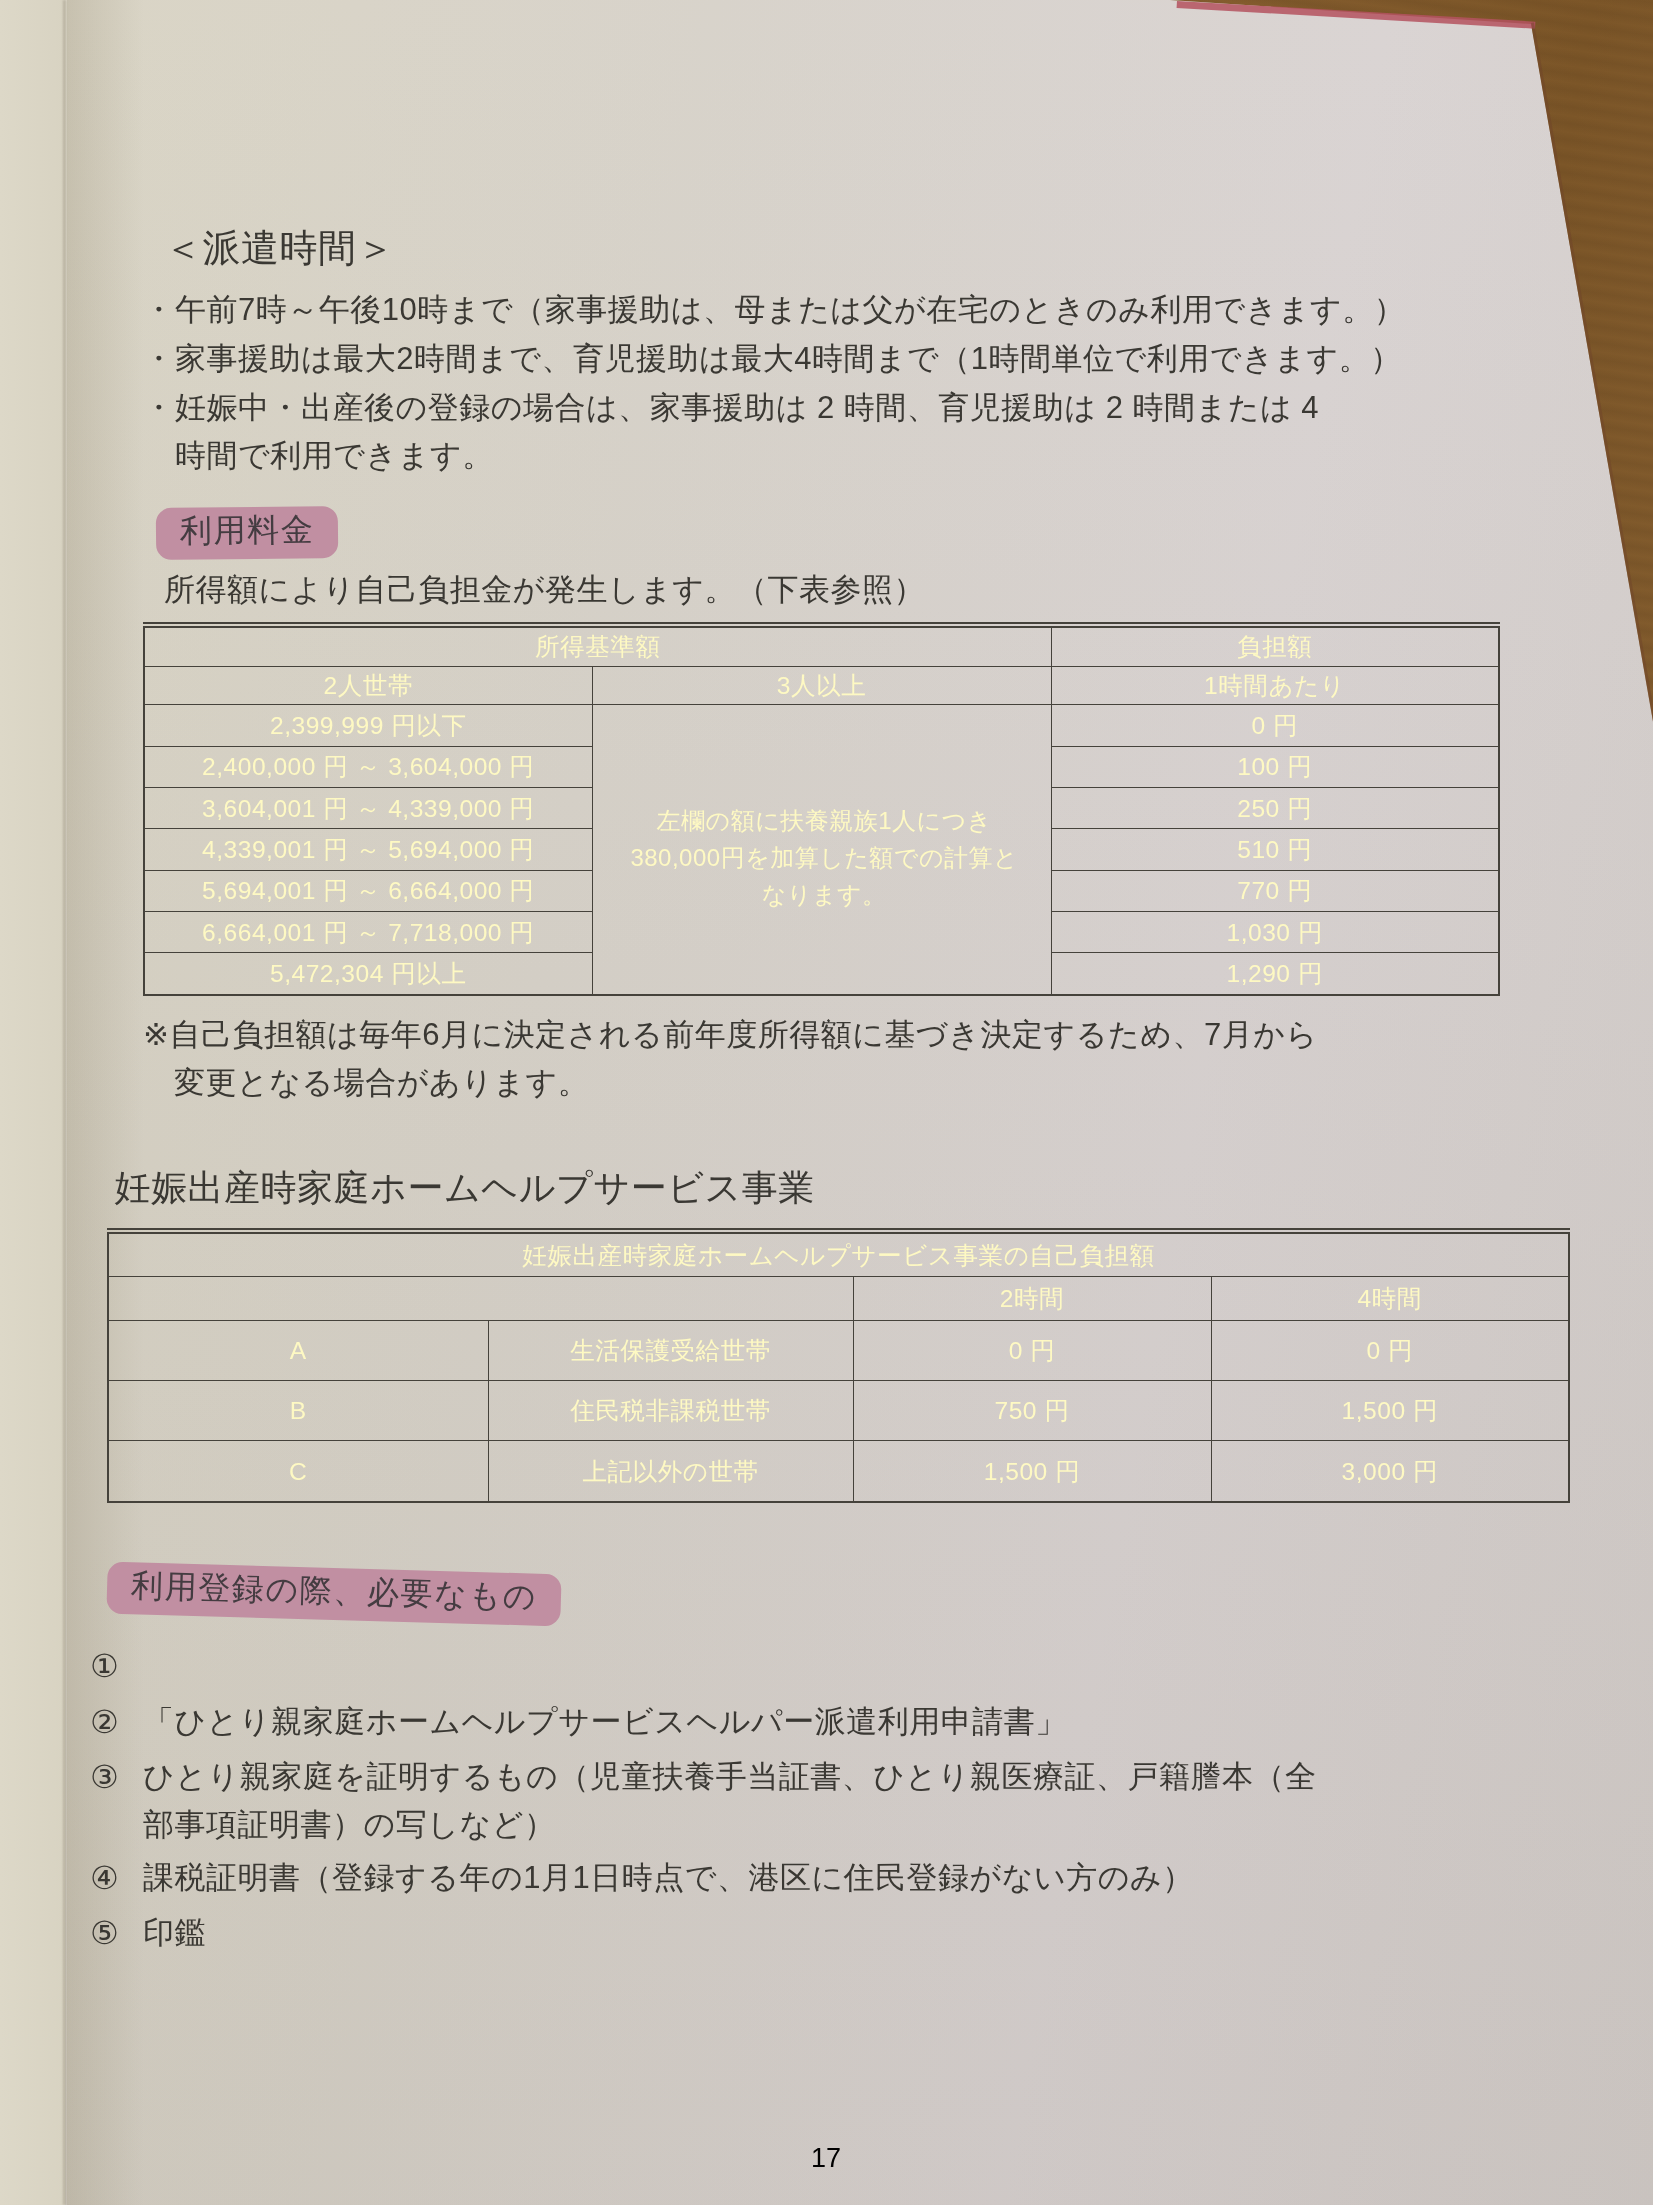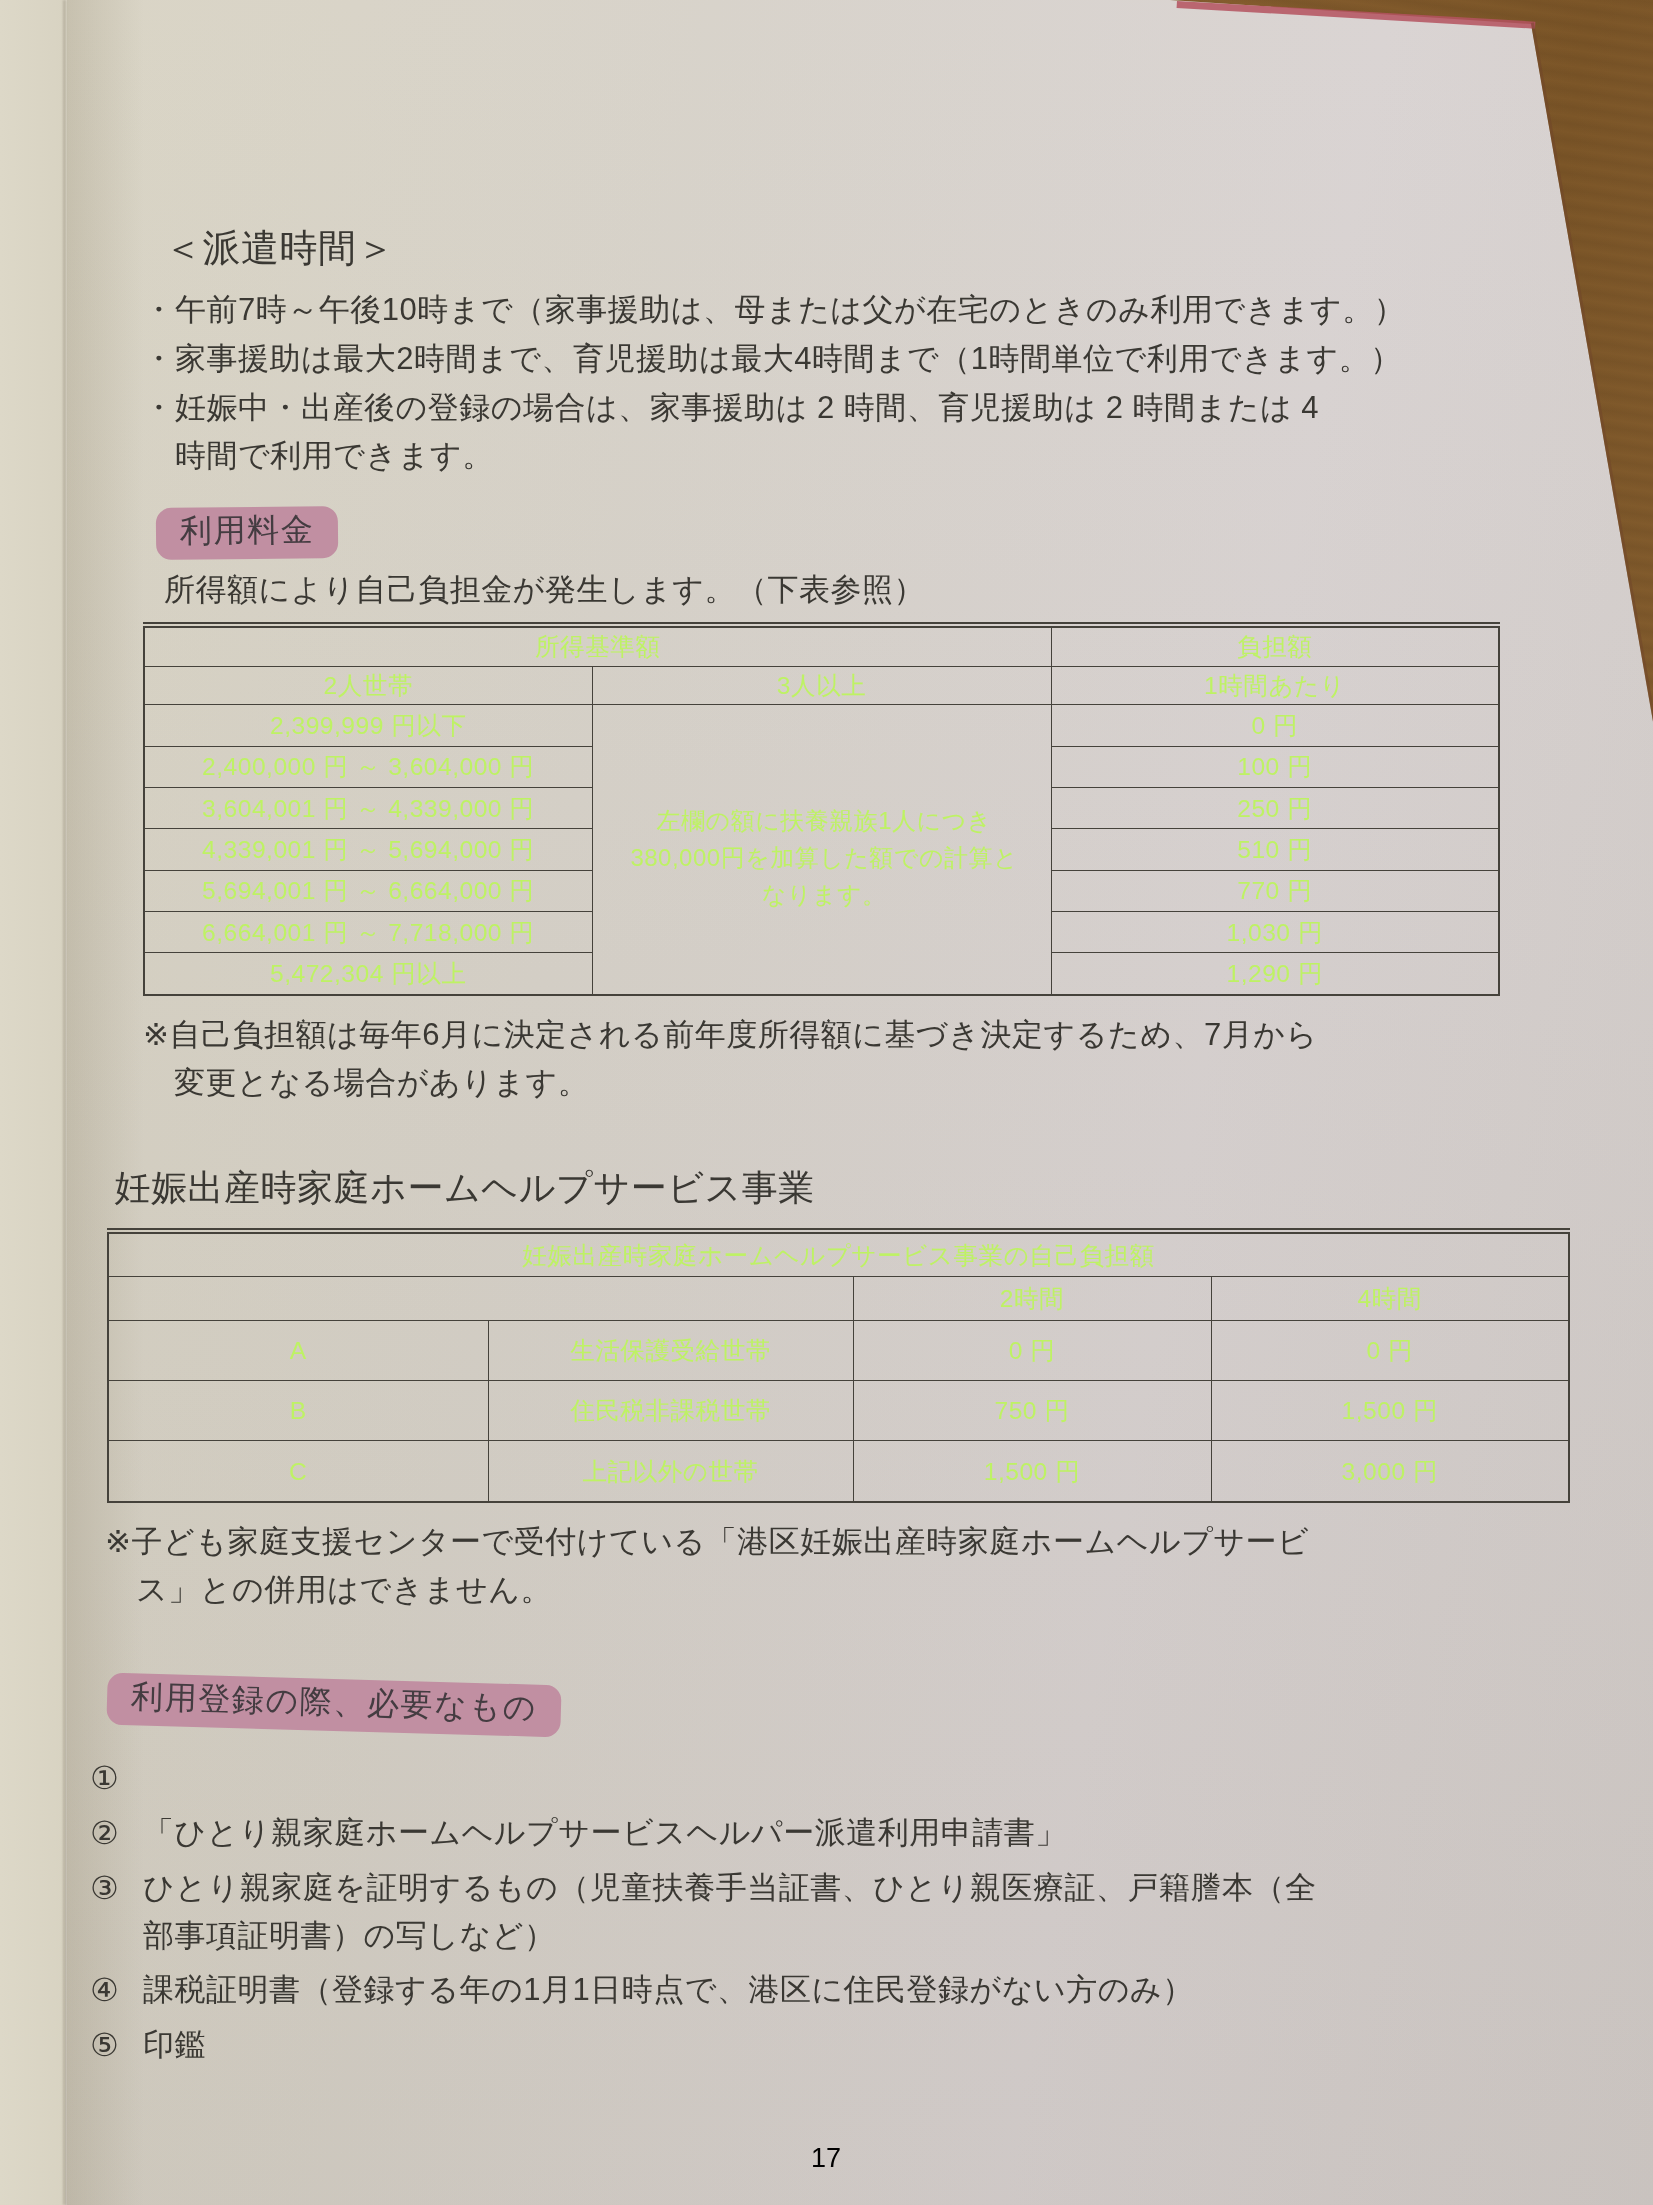--- a/index.html
+++ b/index.html
@@ -74,21 +74,21 @@
   }
   .badge1 { margin: 26px 0 0 13px; transform: rotate(-0.6deg); }
   .badge2 { margin: 65px 0 0 -36px; transform: rotate(1.6deg); }
 
   .intro { margin: 7.7px 0 0 21px; }
 
   table { border-collapse: collapse; table-layout: fixed; }
   td {
     border: 1.6px solid #45423b;
     text-align: center; vertical-align: middle;
-    font-size: 24.6px; color: #bef264;
+    font-size: 24.6px; color: #fef9c3;
     padding: 2.2px 5.5px; line-height: 1.35;
     overflow: hidden;
   }
   .fee-table {
     margin: 7.7px 0 0 0;
     width: 1356px;
     border: 2.2px solid #45423b;
     border-top: 6px double #45423b;
   }
   .fee-table tr.hrow td { height: 32px; }
@@ -250,22 +250,20 @@
       </tr>
       <tr class="drow">
         <td>C</td>
         <td>上記以外の世帯</td>
         <td>1,500 円</td>
         <td>3,000 円</td>
       </tr>
     </tbody>
       </table>
 
-    <div class="note note2">※子ども家庭支援センターで受付けている「港区妊娠出産時家庭ホームヘルプサービ
-ス」との併用はできません。</div>
 
     <div>
       <span class="badge badge2">利用登録の際、必要なもの</span>
     </div>
 
     <div class="reg-list">
       <div class="reg-item">
         <span class="marker">①</span>
       </div>
       <div class="reg-item">

